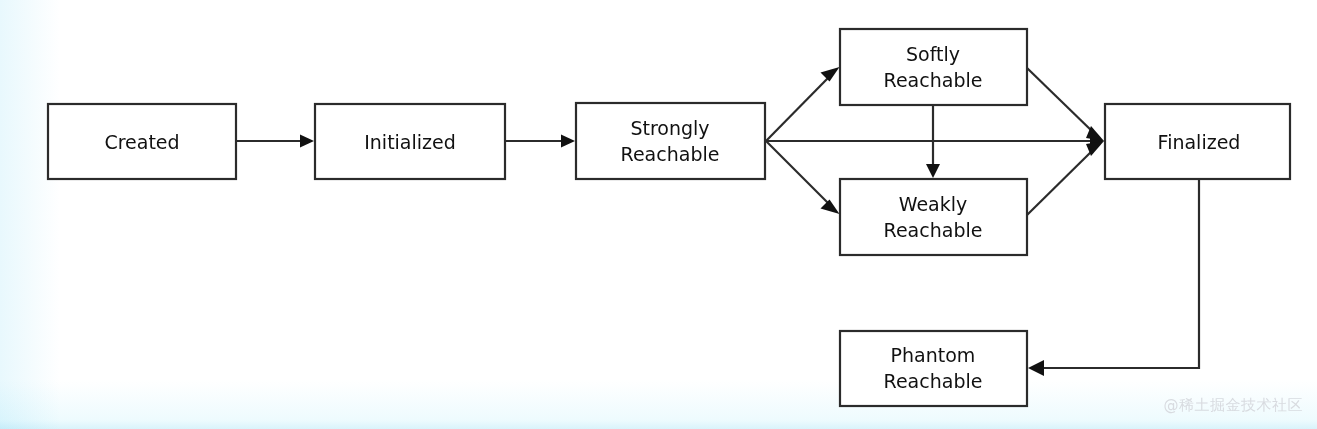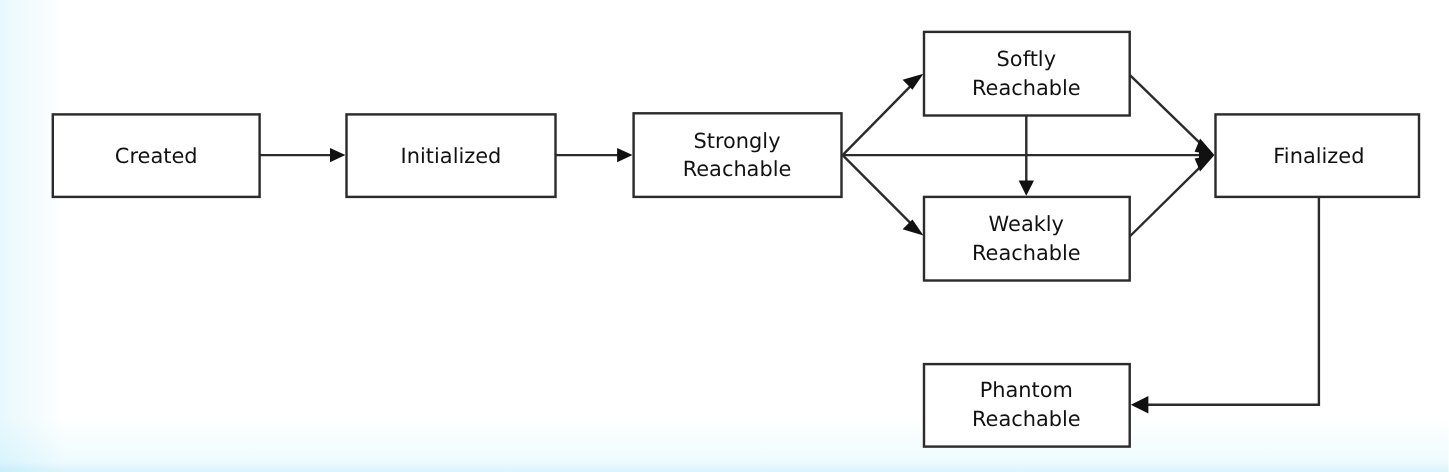--- a/index.html
+++ b/index.html
@@ -151,14 +151,15 @@
 
       <g>
         <rect class="node-rect" x="840" y="331" width="187" height="75"></rect>
         <text class="node-label" x="933" y="356">Phantom</text>
         <text class="node-label" x="933" y="382">Reachable</text>
       </g>
 
     </g>
   </svg>
 
+  <div class="watermark">@稀土掘金技术社区</div>
 
 </div>
 
 </body></html>

